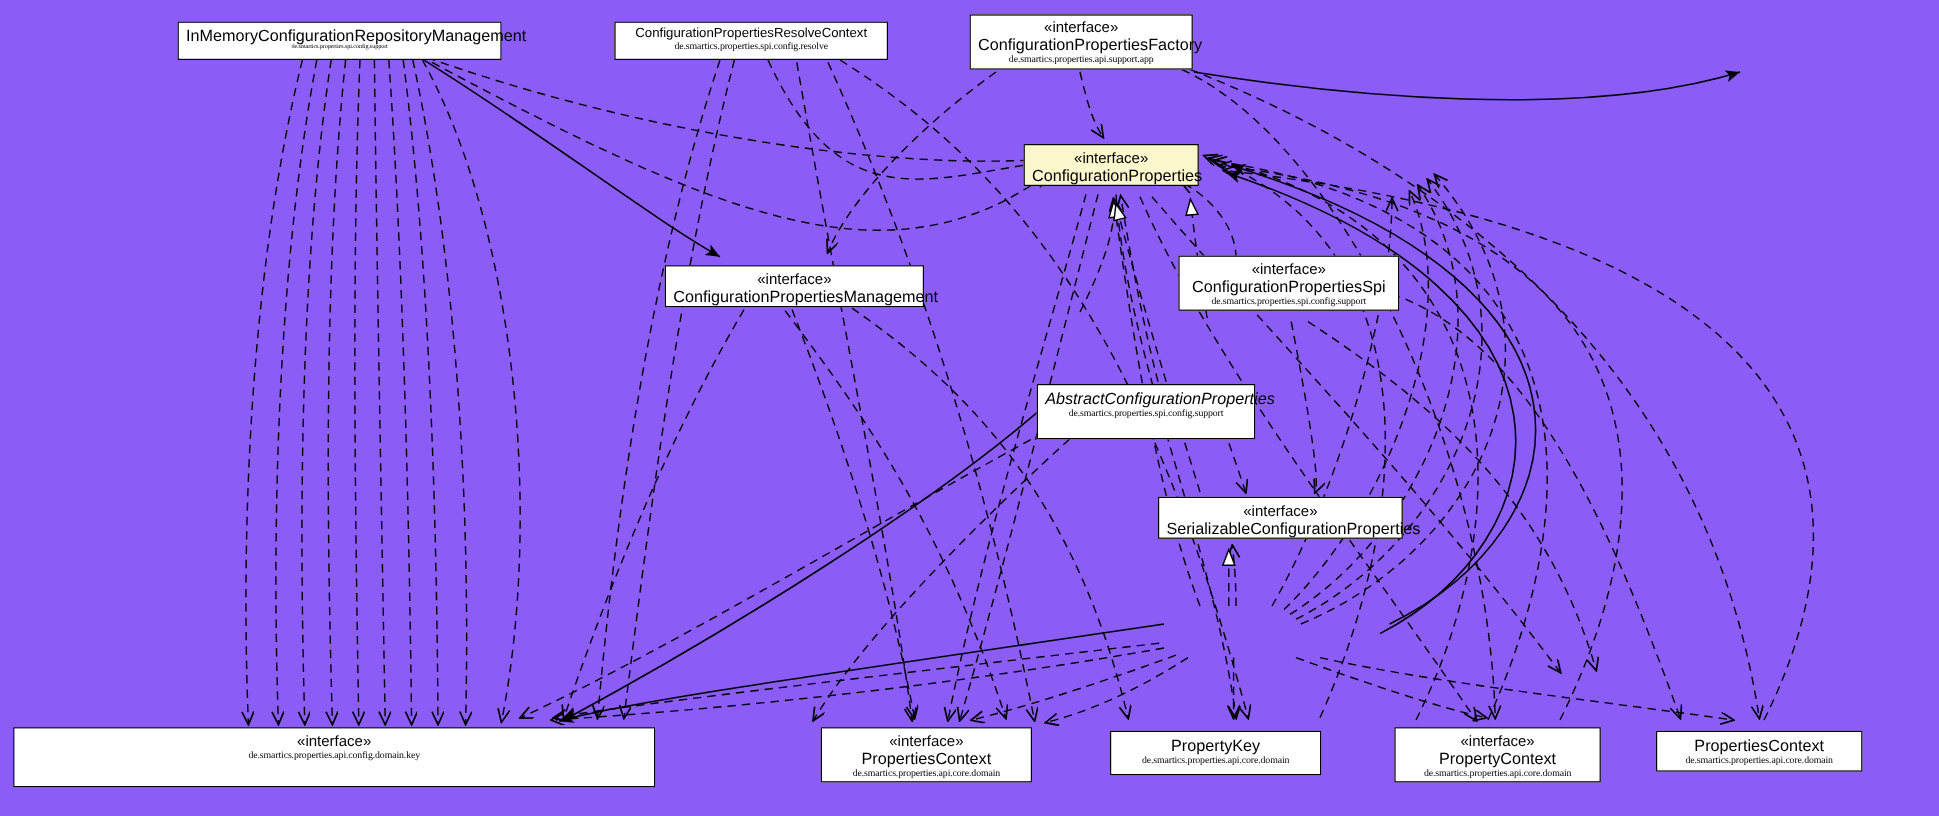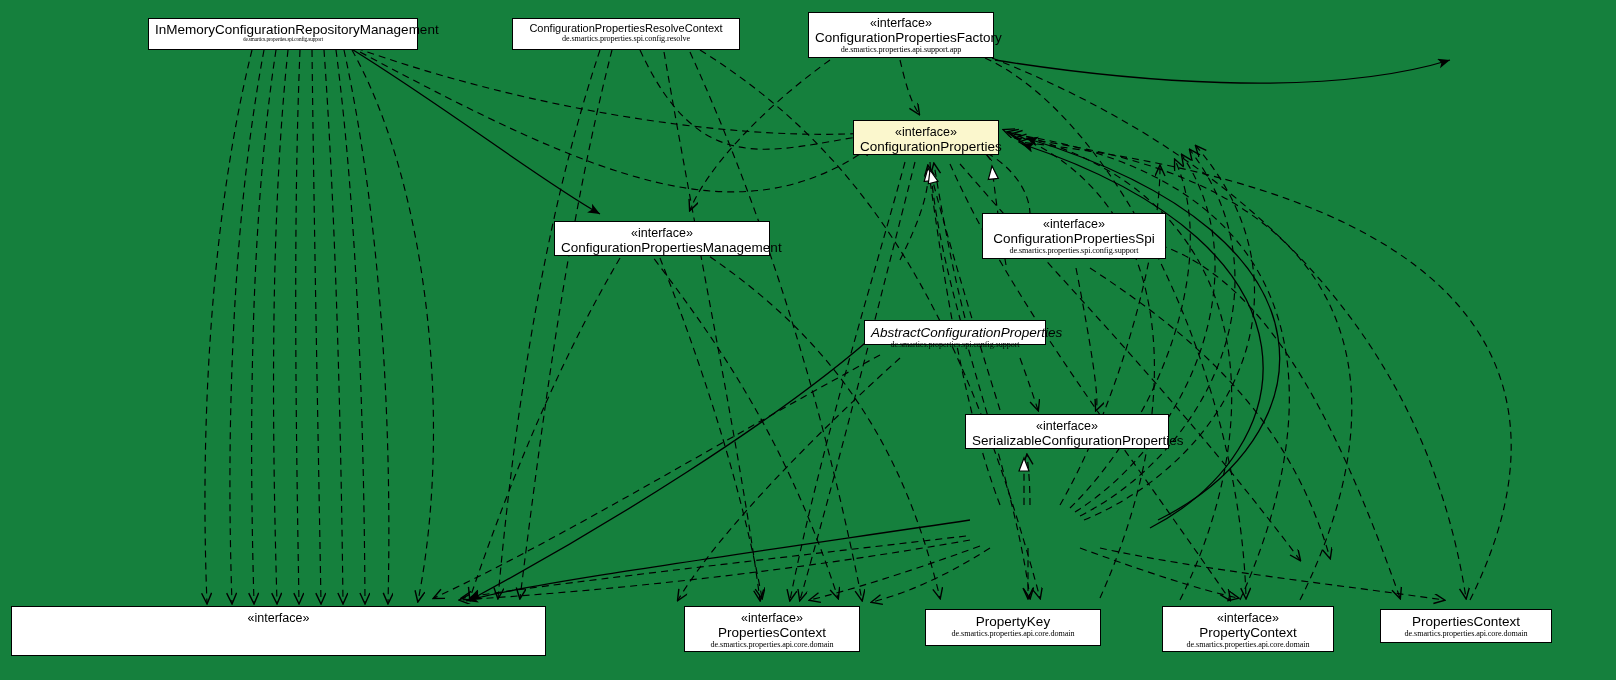--- a/index.html
+++ b/index.html
@@ -7,21 +7,21 @@
     padding: 0;
     background: #ffffff;
   }
   body {
     font-family: "Liberation Sans", sans-serif;
   }
   #diagram-root {
     position: relative;
     width: 1616px;
     height: 680px;
-    background: #15803d;
+    background: #8b5cf6;
     overflow: hidden;
   }
   svg.edges {
     position: absolute;
     left: 0;
     top: 0;
     width: 1616px;
     height: 680px;
   }
   .uml-node {
@@ -200,33 +200,34 @@
     <span class="stereotype">«interface»</span>
     <span class="nodename">ConfigurationPropertiesManagement</span>
   </div>
 
   <div class="uml-node" style="left:982px; top:213px; width:184px; height:46px;">
     <span class="stereotype">«interface»</span>
     <span class="nodename">ConfigurationPropertiesSpi</span>
     <span class="pkg">de.smartics.properties.spi.config.support</span>
   </div>
 
-  <div class="uml-node" style="left:864px; top:320px; width:182px; height:25px; padding-top:4px;">
+  <div class="uml-node" style="left:864px; top:320px; width:182px; height:46px; padding-top:4px;">
     <span class="nodename abstract">AbstractConfigurationProperties</span>
     <span class="pkg">de.smartics.properties.spi.config.support</span>
   </div>
 
   <div class="uml-node" style="left:965px; top:414px; width:204px; height:35px; padding-top:4px;">
     <span class="stereotype">«interface»</span>
     <span class="nodename">SerializableConfigurationProperties</span>
   </div>
 
 
   <div class="uml-node" style="left:11px; top:606px; width:535px; height:50px; padding-top:4px;">
     <span class="stereotype">«interface»</span>
+    <span class="pkg">de.smartics.properties.api.config.domain.key</span>
   </div>
 
   <div class="uml-node" style="left:684px; top:606px; width:176px; height:46px; padding-top:4px;">
     <span class="stereotype">«interface»</span>
     <span class="nodename">PropertiesContext</span>
     <span class="pkg">de.smartics.properties.api.core.domain</span>
   </div>
 
   <div class="uml-node" style="left:925px; top:609px; width:176px; height:37px; padding-top:4px;">
     <span class="nodename">PropertyKey</span>

